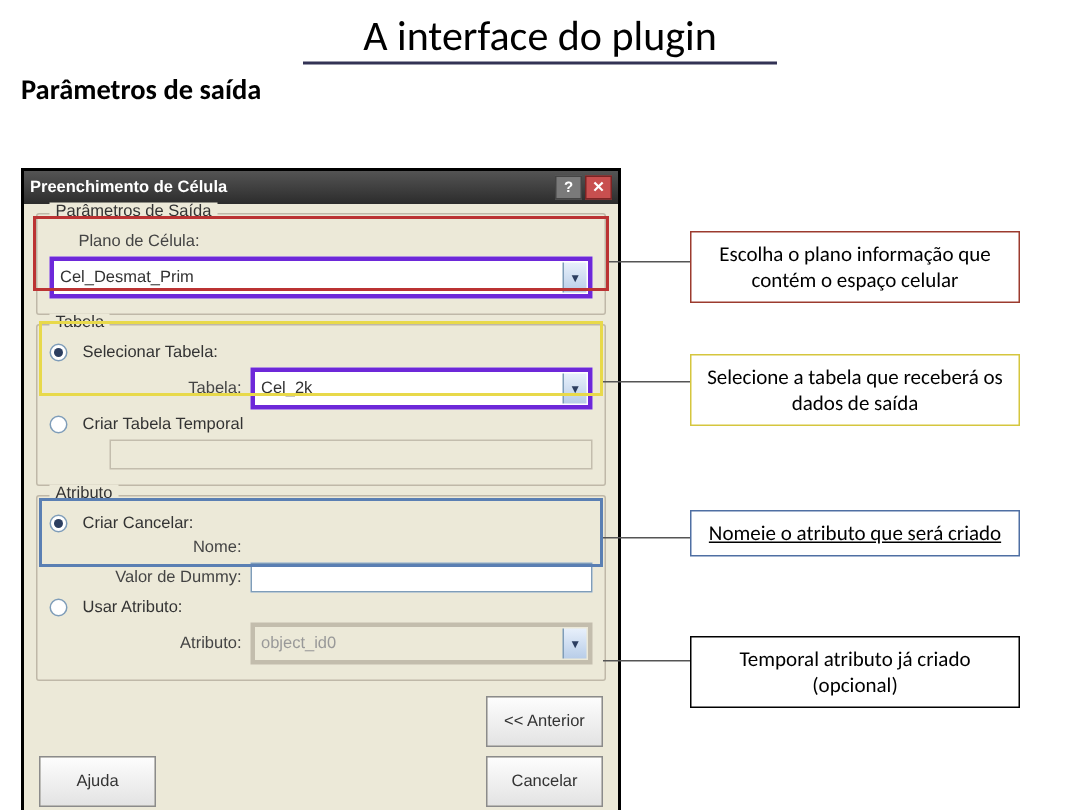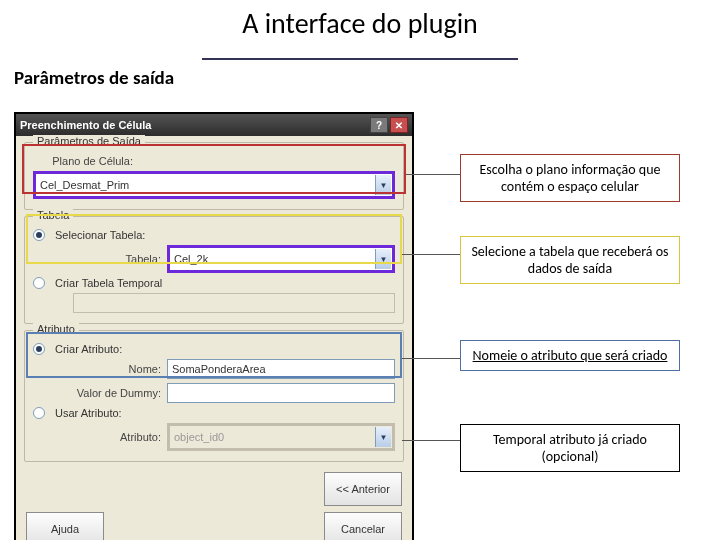--- a/index.html
+++ b/index.html
@@ -1,17 +1,17 @@
 <!DOCTYPE html>
 <html><head>
 <meta charset="utf-8">
 <style>
   * { box-sizing: border-box; margin: 0; padding: 0; }
   body { font-family: "Segoe UI", Tahoma, sans-serif; background: #fff; width: 720px; height: 540px; position: relative; }
-  .slide-title { font-family: Calibri, sans-serif; font-size: 28px; text-align: center; margin-top: 6px; border-bottom: 2px solid #335; display: inline-block; padding: 0 40px 17px; }
+  .slide-title { font-family: Calibri, sans-serif; font-size: 28px; text-align: center; margin-top: 6px; border-bottom: 2px solid #335; display: inline-block; padding: 0 40px 0; }
   .title-wrap { text-align: center; }
   .subtitle { font-family: Calibri, sans-serif; font-size: 19px; font-weight: bold; margin: 6px 0 4px 14px; }
 
   .dialog { position: absolute; left: 14px; top: 112px; width: 400px; border: 2px solid #000; background: #ece9d8; font-size: 11px; color: #333; }
   .titlebar { height: 22px; background: linear-gradient(#545454,#2c2c2c); color: #fff; display: flex; align-items: center; padding: 0 4px; font-weight: bold; font-size: 11px; }
   .titlebar .spacer { flex: 1; }
   .tbtn { width: 18px; height: 16px; background: #c84f4f; border: 1px solid #7a2424; margin-left: 2px; display: flex; align-items: center; justify-content: center; color: #fff; font-size: 10px; }
   .tbtn.help { background: #7a7a7a; border-color: #444; }
 
   .group { margin: 6px 8px 4px; border: 1px solid #bfb8a8; border-radius: 2px; padding: 8px 8px 6px; position: relative; background: #ece9d8; }
@@ -89,27 +89,24 @@
     </div>
     <div class="row" style="padding-left:40px;">
       <div class="textin disabled"></div>
     </div>
   </div>
 
   <div class="group">
     <div class="group-title">Atributo</div>
     <div class="row">
       <span class="radio on"></span>
-      <span>Criar Atributo:</span>
+      <span>Criar Cancelar:</span>
     </div>
     <div class="row" style="padding-left:40px;">
       <div class="lbl2">Nome:</div>
-      <div class="textin">
-        <span>SomaPonderaArea</span>
-      </div>
     </div>
     <div class="row" style="padding-left:40px;">
       <div class="lbl2">Valor de Dummy:</div>
       <div class="textin">
         <span></span>
       </div>
     </div>
     <div class="row">
       <span class="radio"></span>
       <span>Usar Atributo:</span>

